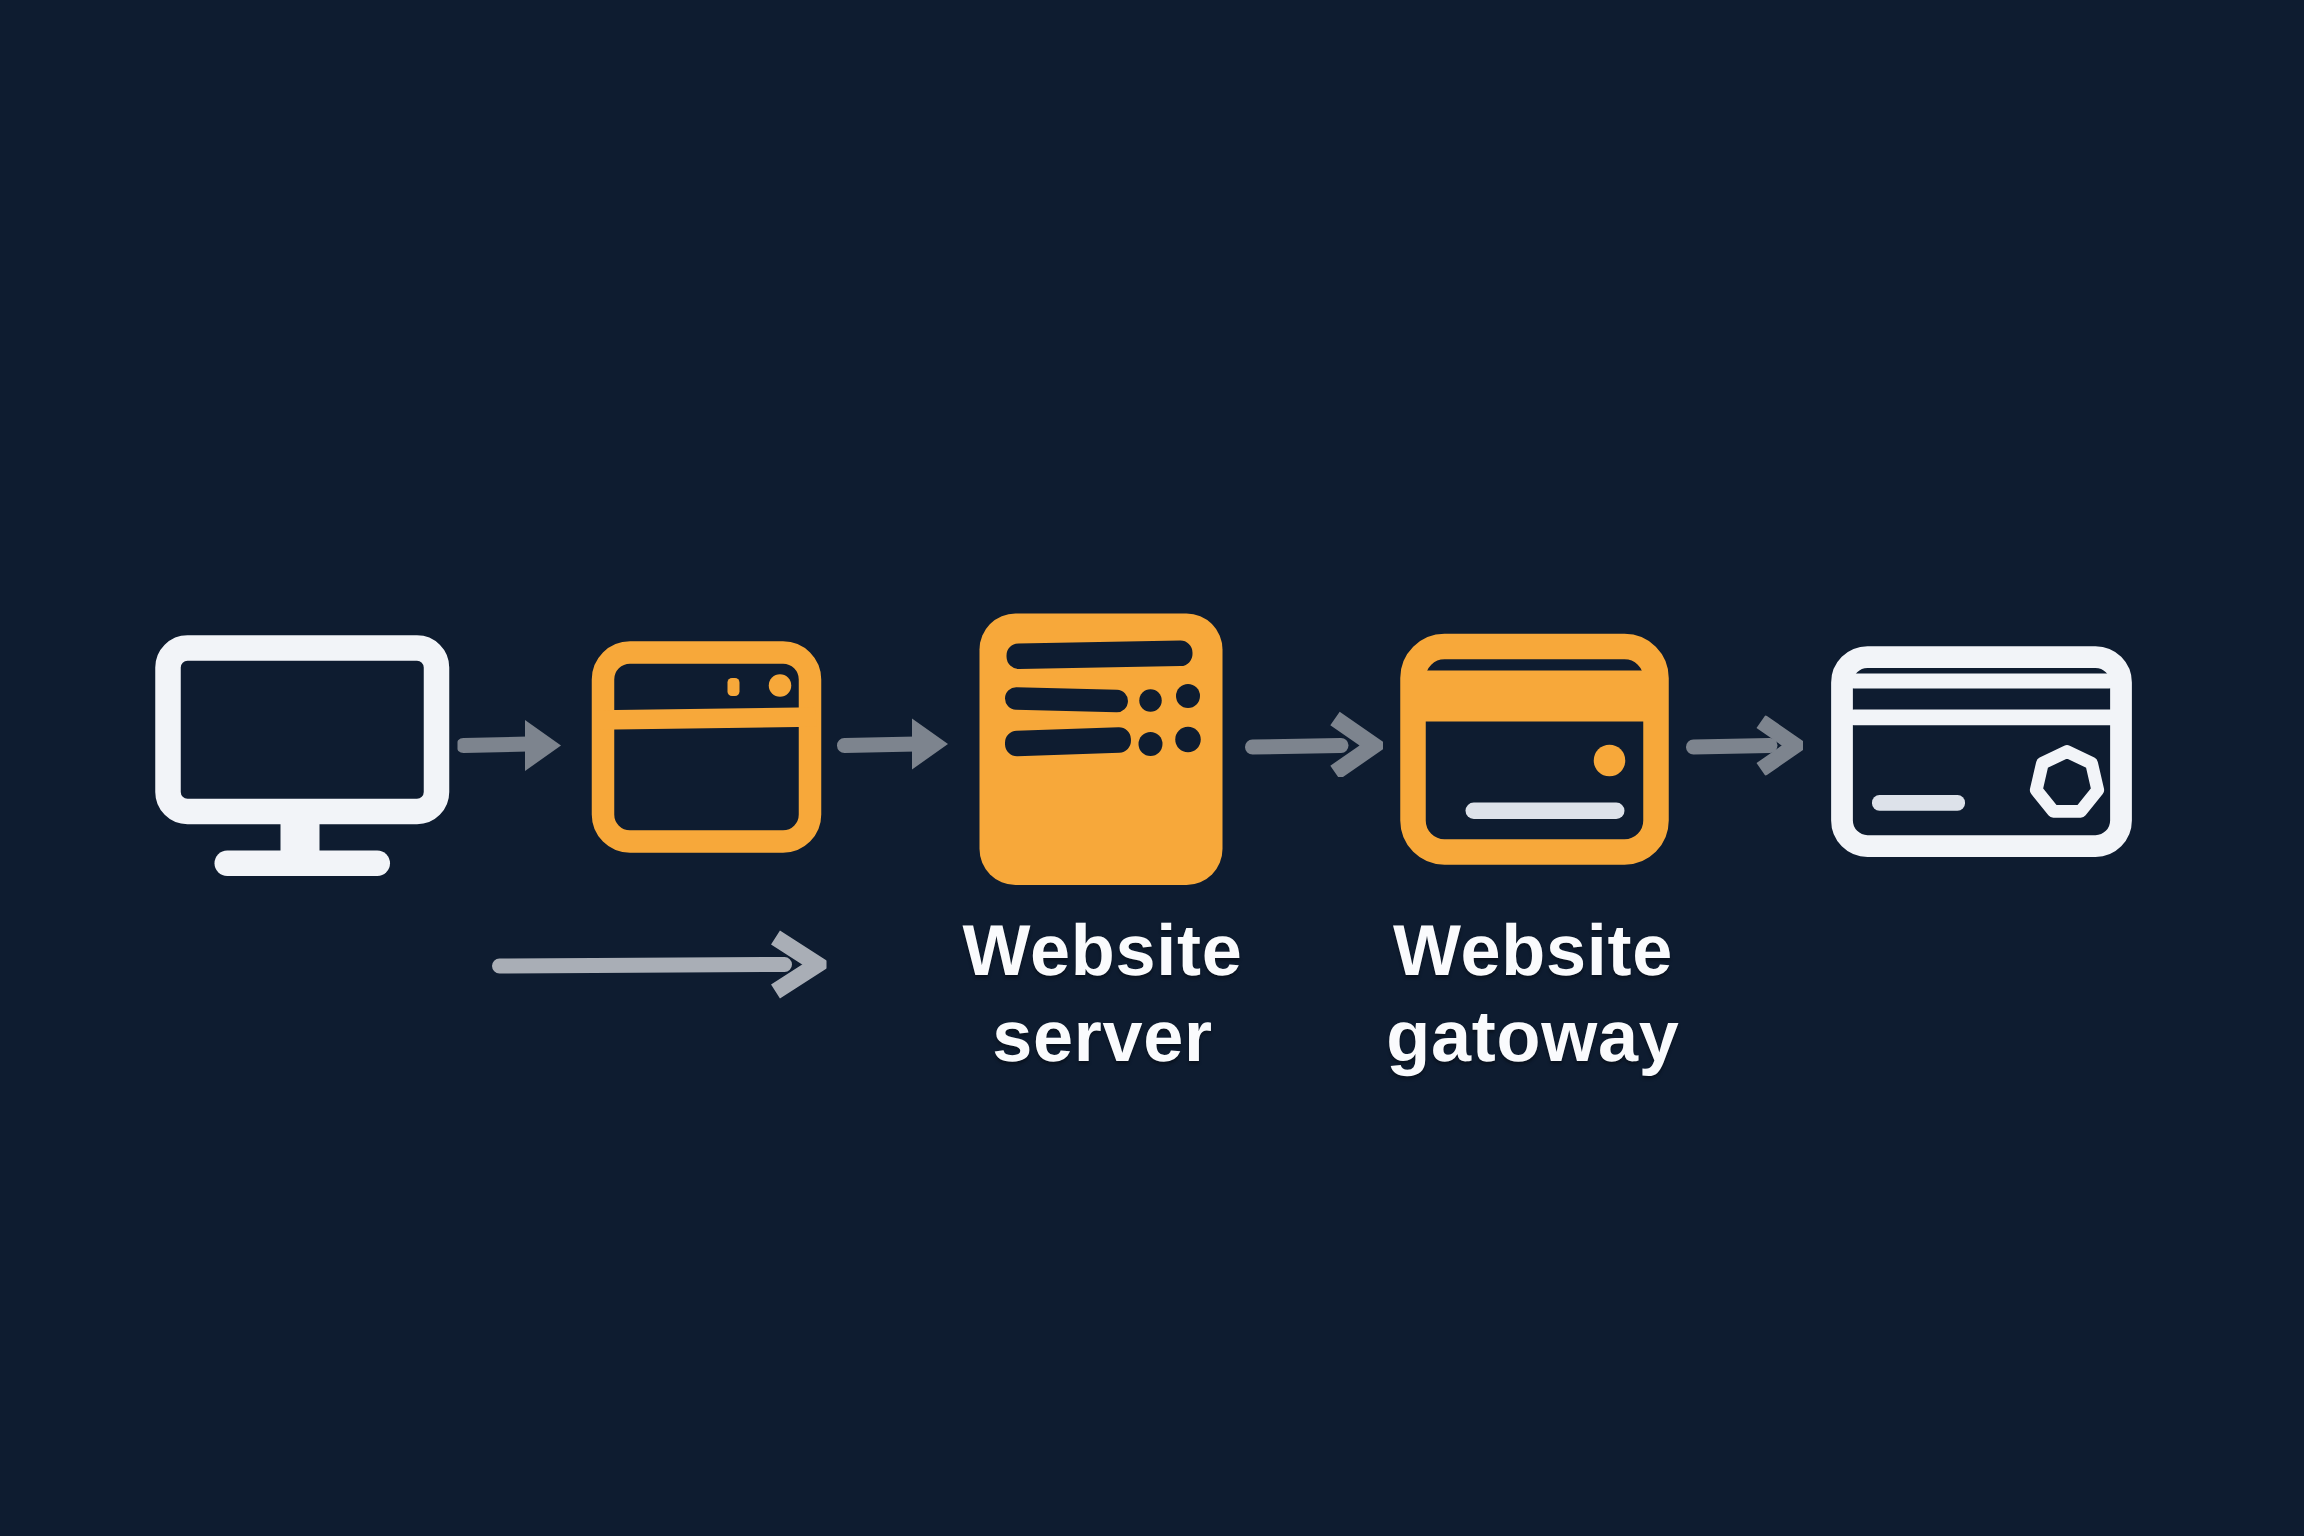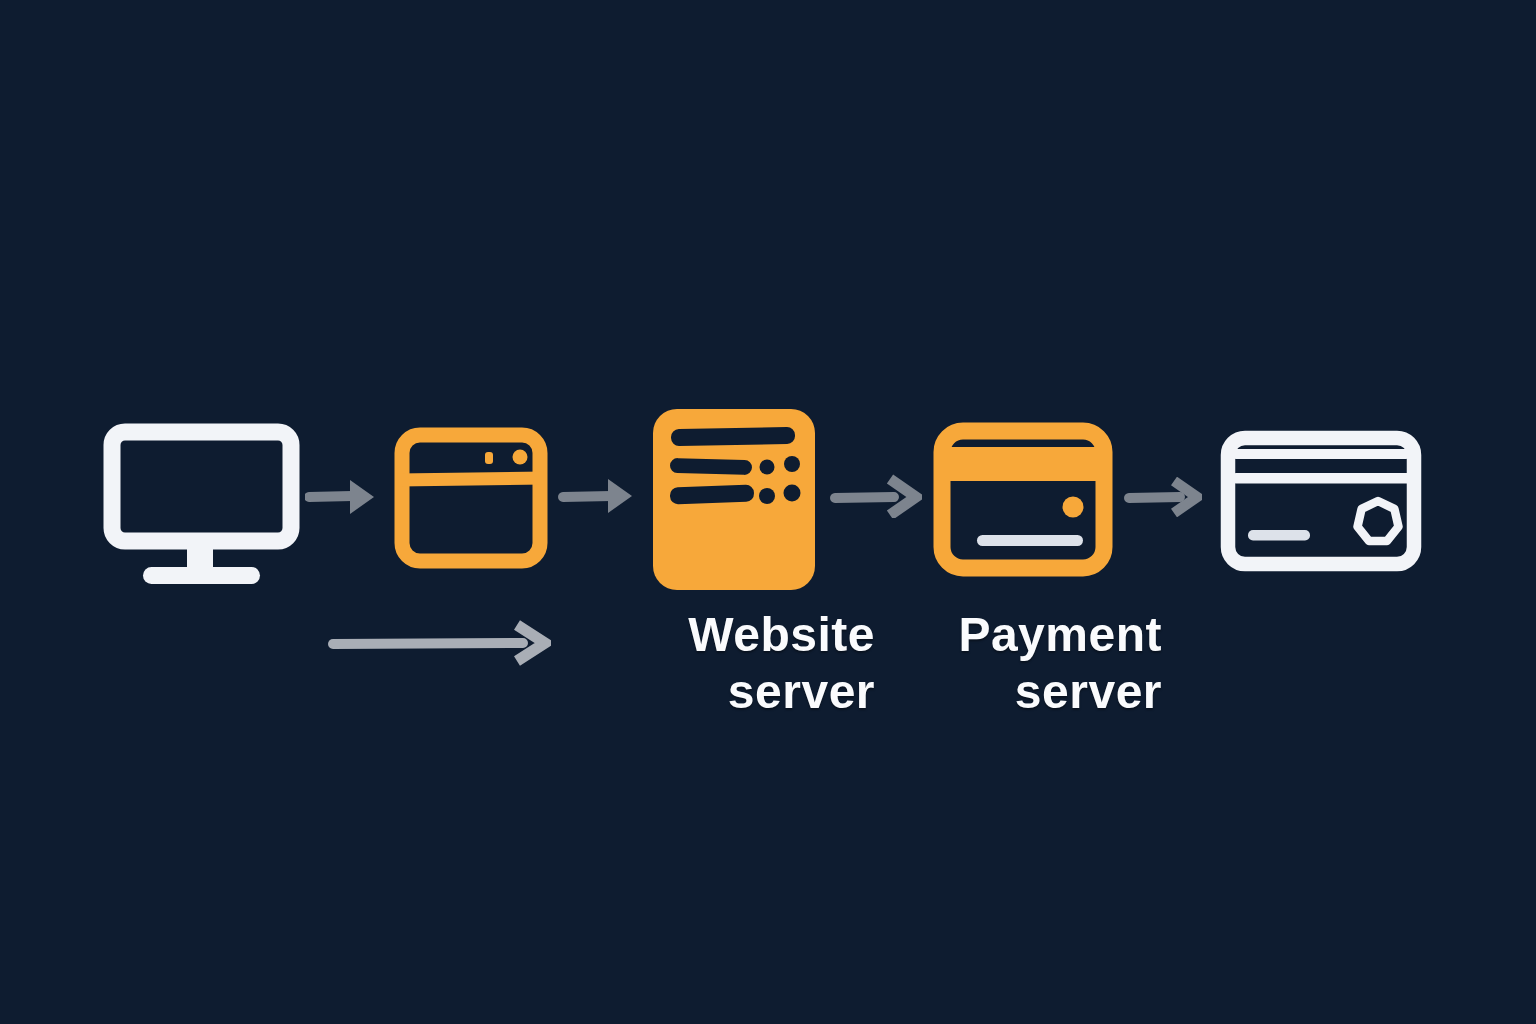--- a/index.html
+++ b/index.html
@@ -8,21 +8,21 @@
     width: 1536px;
     height: 1024px;
     background: var(--bg, #0e1c30);
     overflow: hidden;
     font-family: "Liberation Sans", sans-serif;
   }
   .abs { position: absolute; }
   .node-label {
     position: absolute;
     width: 280px;
-    text-align: right;
+    text-align: center;
     font-weight: bold;
     font-size: 48px;
     line-height: 57px;
     letter-spacing: 0.5px;
     color: var(--label, #fafbfd);
     text-shadow: 0 2px 2px rgba(0,0,0,0.35);
   }
   
   .s-orange   { stroke: var(--orange, #f7a83a); fill: none; }
   .f-orange   { fill:   var(--orange, #f7a83a); }
@@ -98,15 +98,15 @@
     <polygon points="158,71 141.6,78.9 137.5,96.7 148.9,110.9 167.1,110.9 178.5,96.7 174.4,78.9" class="s-white" stroke-width="8.5" stroke-linejoin="round"></polygon>
   </svg>
 
   <svg class="abs" style="left:327px; top:618px;" width="224" height="50" viewBox="0 0 224 50">
     <line x1="6" y1="26" x2="196" y2="25" class="s-graylt" stroke-width="10" stroke-linecap="round"></line>
     <polyline points="190,7 218,25 190,43" class="s-graylt" stroke-width="11"></polyline>
   </svg>
 
   <div class="node-label" style="left:595px; top:606px;">Website server</div>
 
-  <div class="node-label" style="left:882px; top:606px;">Payment server</div>
+  <div class="node-label" style="left:882px; top:606px;">Website gatoway</div>
 
 </div>
 
 </body></html>

